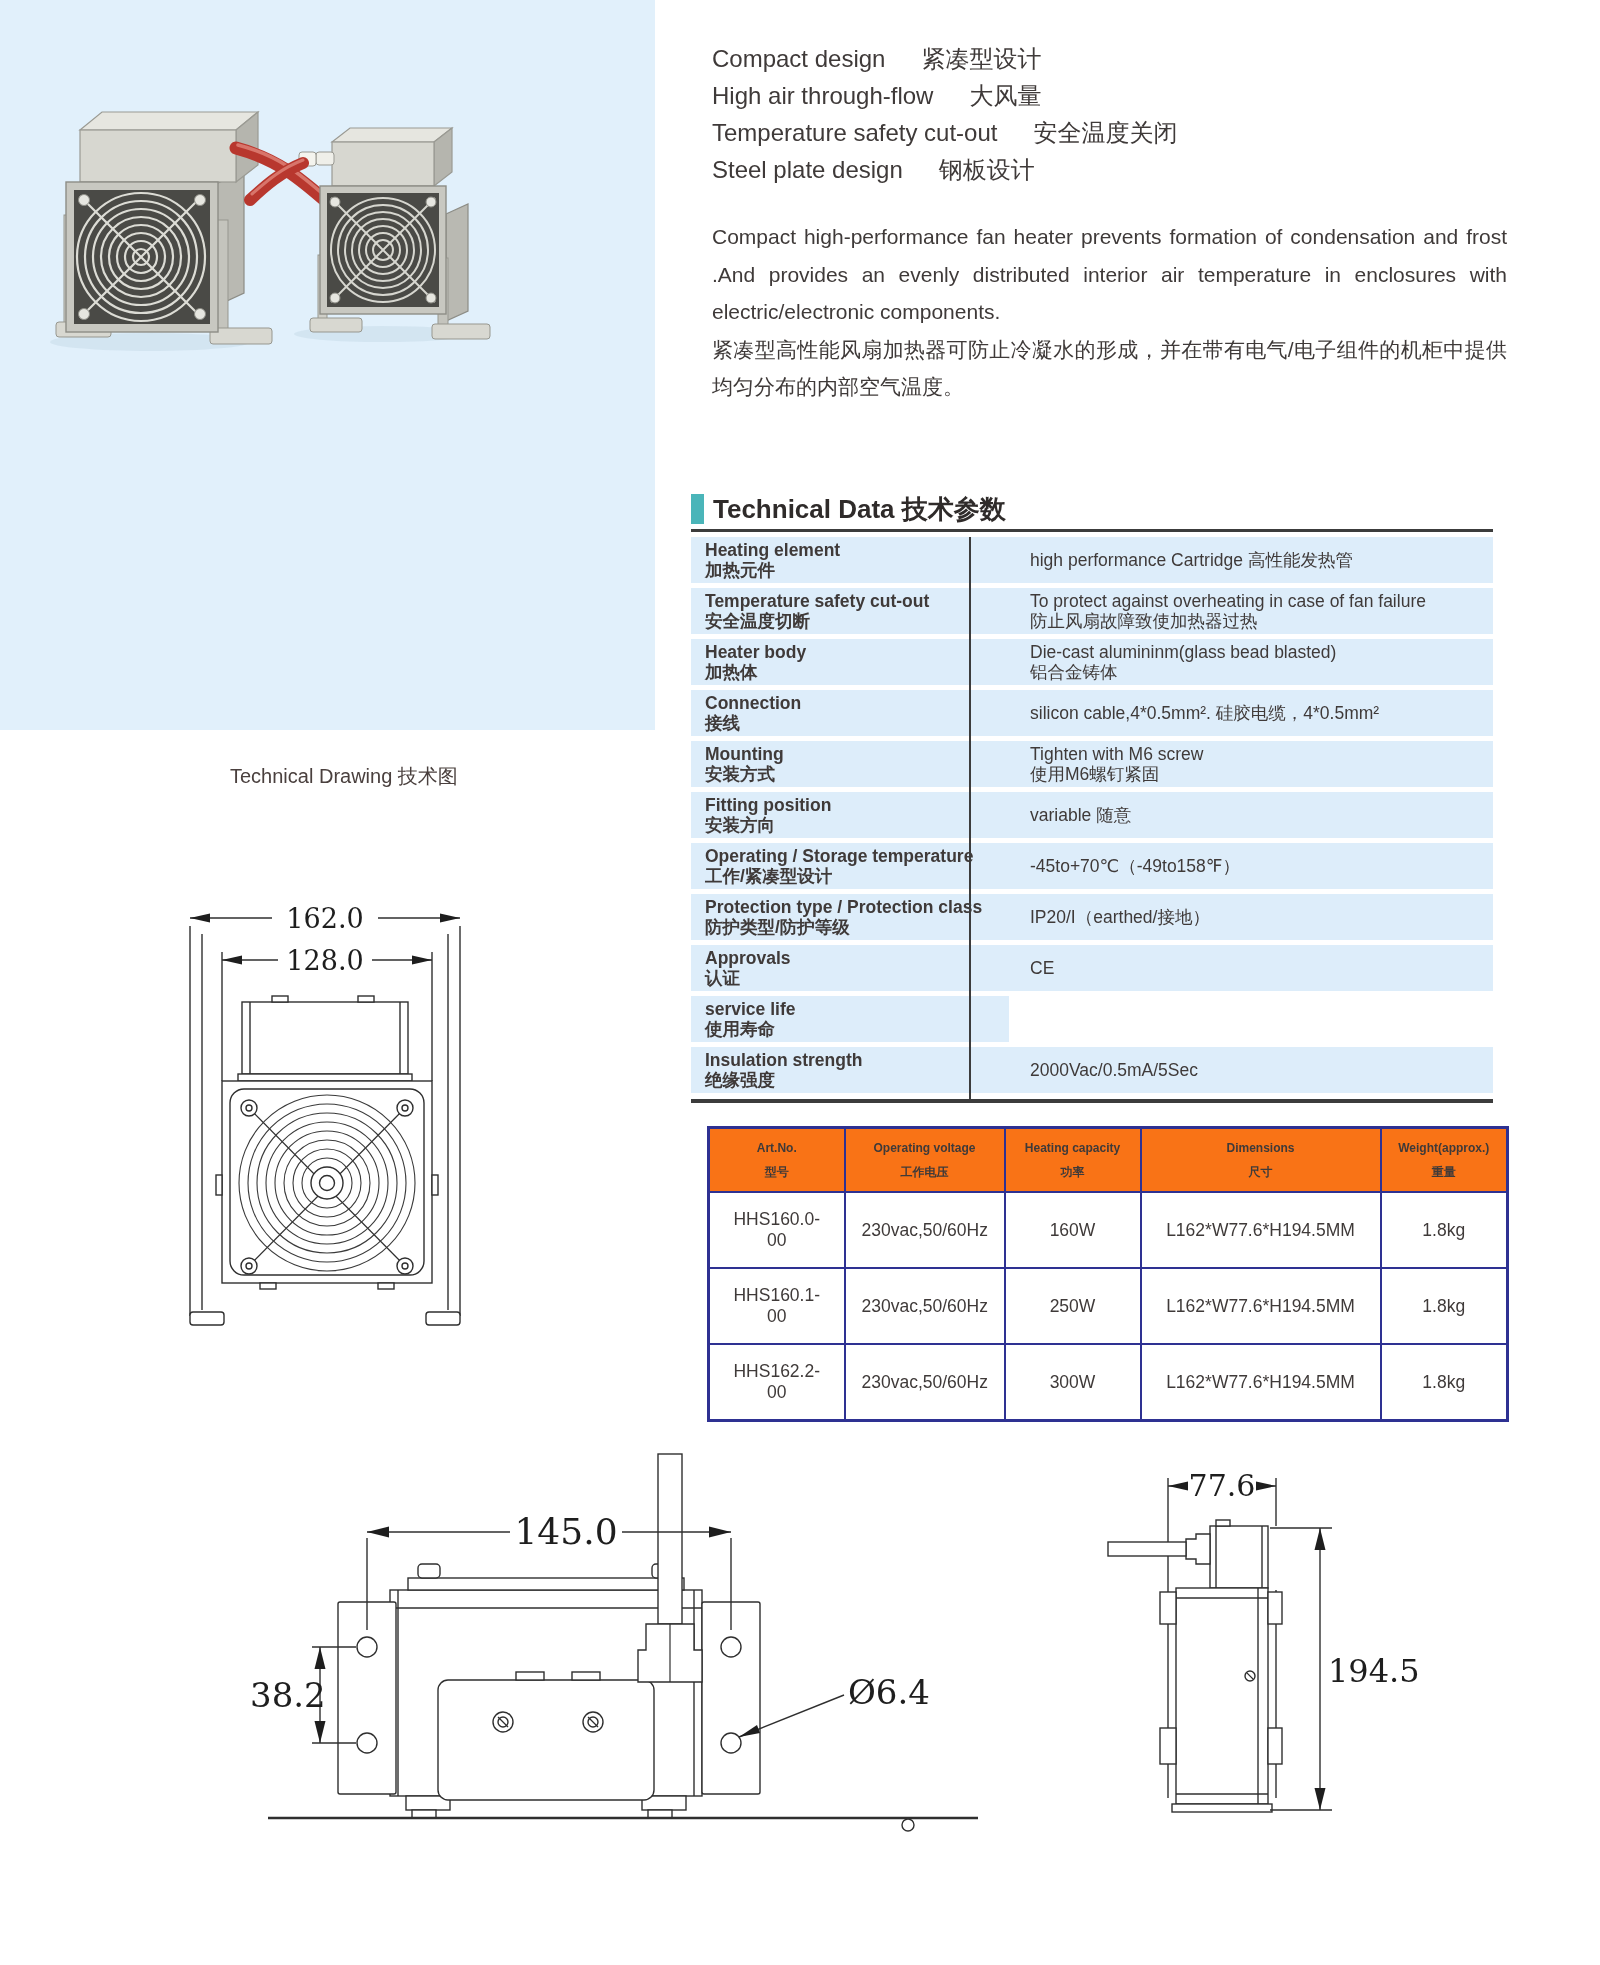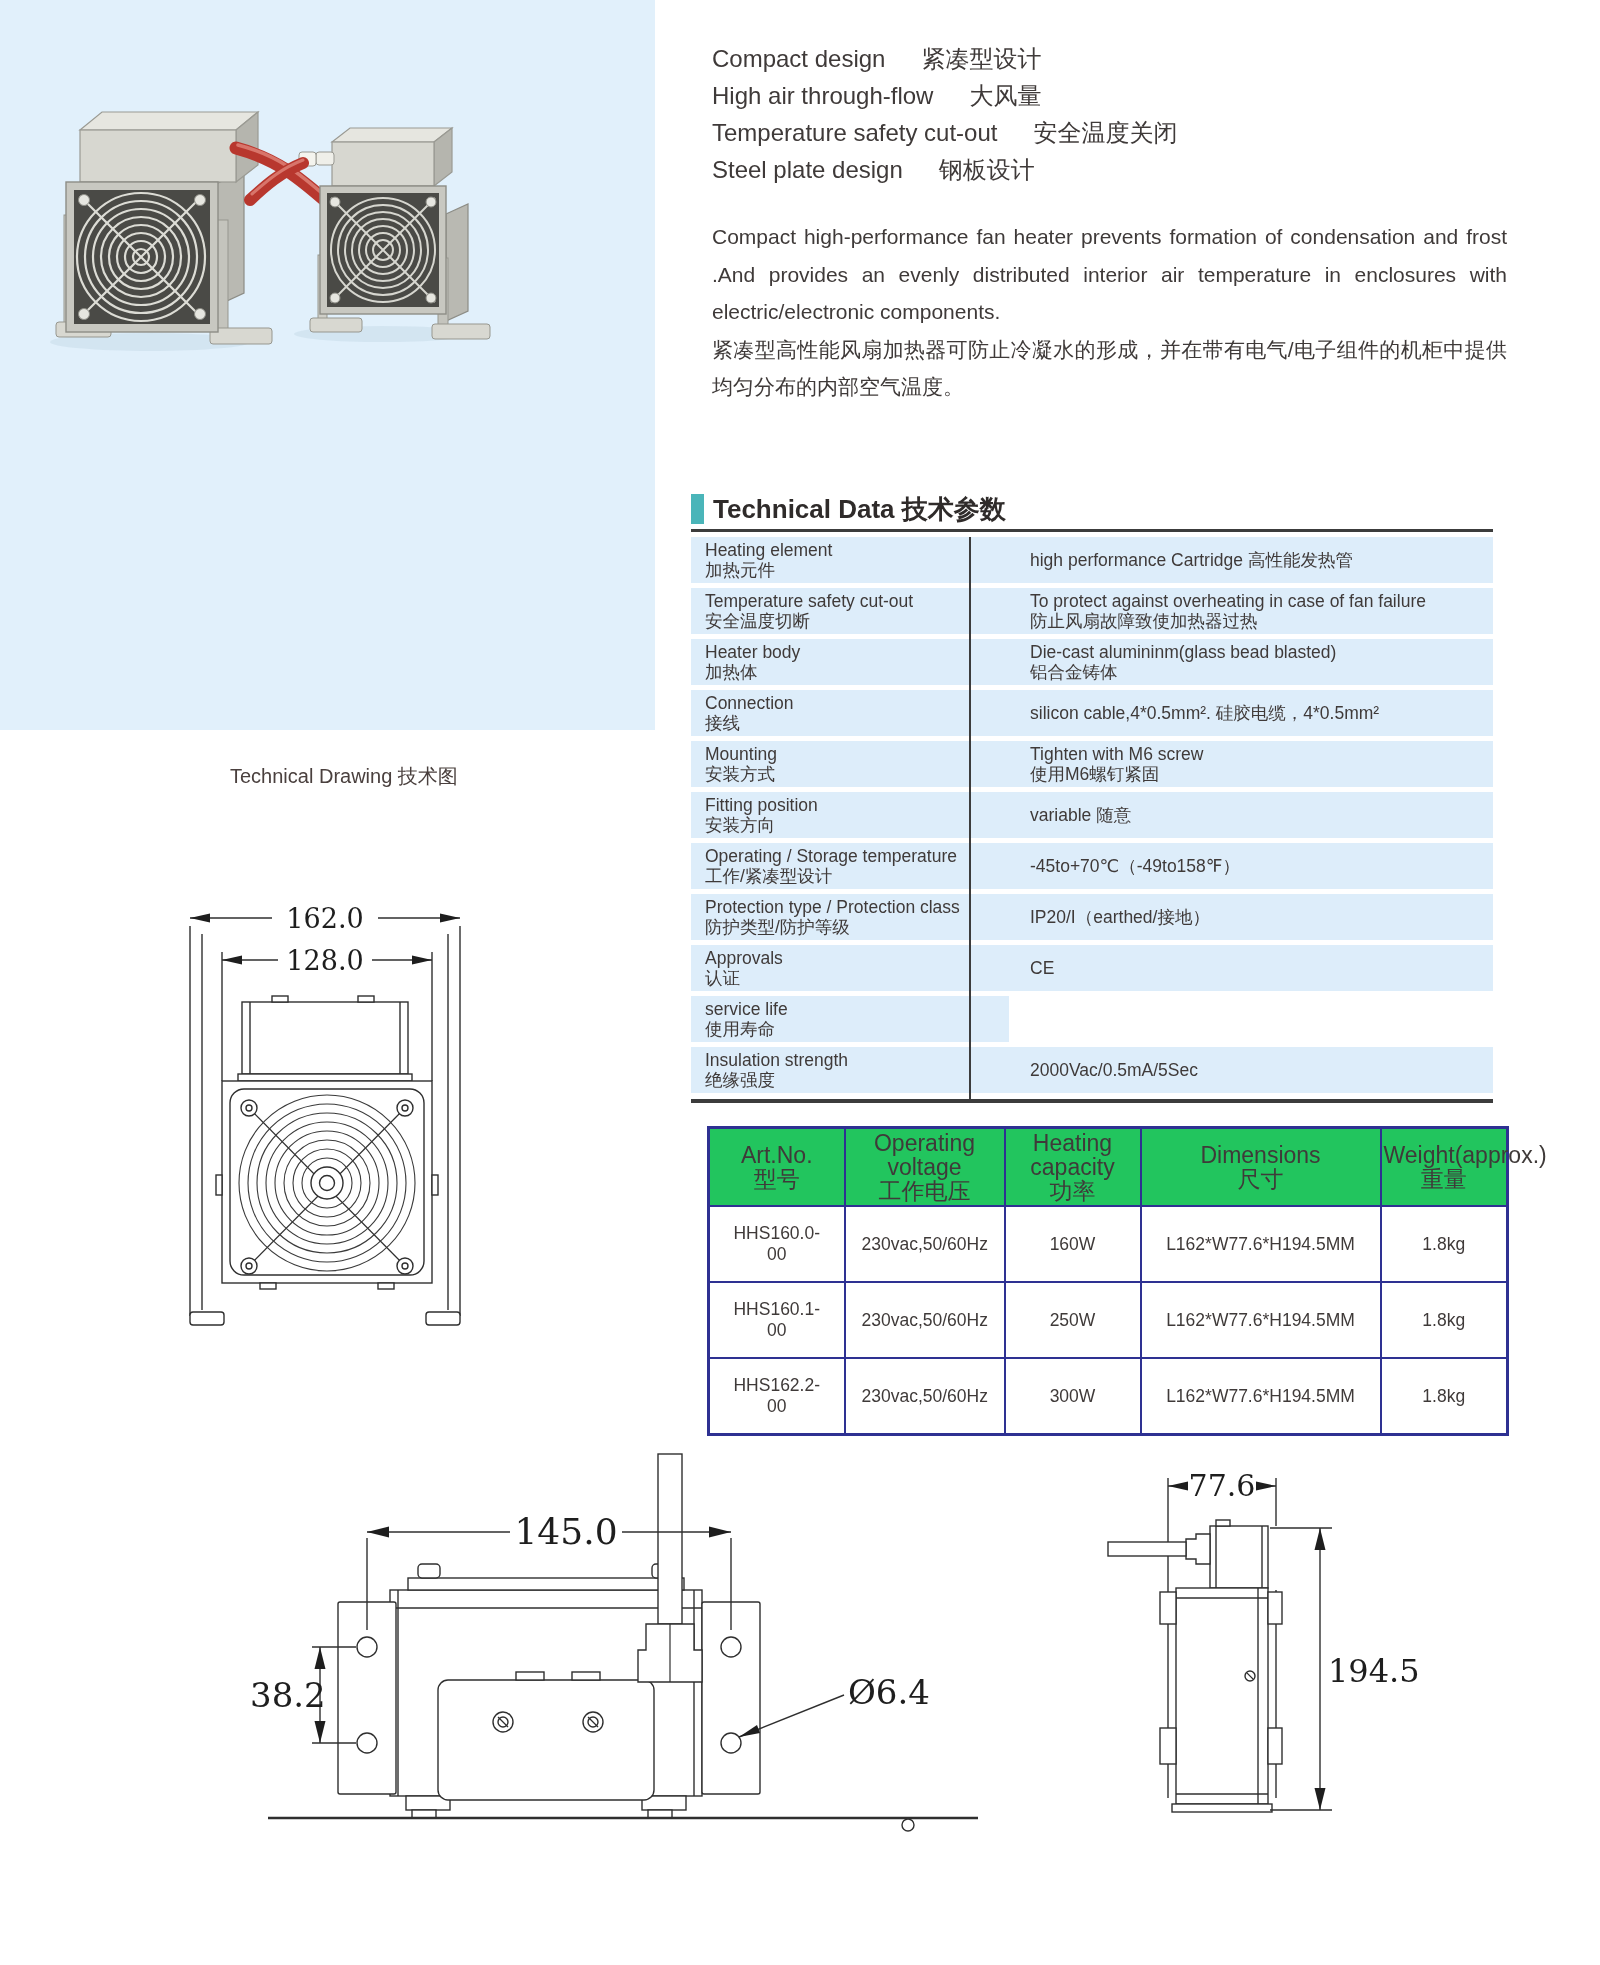--- a/index.html
+++ b/index.html
@@ -22,36 +22,36 @@
 
   
   #tech-section{left:691px;top:492px;width:802px;}
   .tech-header{display:flex;align-items:center;height:34px;border-bottom:3px solid #3c3c3c;padding-bottom:3px;}
   .teal-bar{width:13px;height:30px;background:#4ab5b9;margin-right:9px;}
   .tech-title{font-size:26px;font-weight:bold;color:#2f2b2a;}
   .tt-rows{position:relative;margin-top:5px;border-bottom:4px solid #3c3c3c;padding-bottom:1px;}
   .tt-row{display:flex;margin-bottom:5px;}
   .tt-row:last-child{margin-bottom:4px;}
   .tt-left{width:318px;background:#ddedfa;display:flex;flex-direction:column;justify-content:center;
-           padding:3px 6px 3px 14px;box-sizing:border-box;min-height:41px;}
+           padding:3px 6px 3px 14px;box-sizing:border-box;min-height:41px;font-weight:bold;}
   .tt-right{flex:1;background:#ddedfa;display:flex;flex-direction:column;justify-content:center;
             padding:3px 6px 3px 21px;box-sizing:border-box;min-height:41px;}
   .tt-left span,.tt-right span{display:block;font-size:17.5px;line-height:20px;}
   .tt-divider{position:absolute;left:278px;top:0;bottom:0;width:2px;background:#3c3c3c;}
 
   
   #drawing-label{left:230px;top:763px;font-size:20px;color:#4a403e;}
 
   
   #product-table{left:707px;top:1126px;}
   #product-table table{border-collapse:collapse;table-layout:fixed;width:799px;
                        font-family:"Liberation Sans","DejaVu Sans",sans-serif;color:#3f3a39;}
   #product-table th,#product-table td{border:2px solid #2e3192;text-align:center;vertical-align:middle;}
   #product-table table{border:3px solid #2e3192;}
-  #product-table th{background:#22c55e;font-weight:normal;height:58px;font-size:23px;line-height:24px;padding:2px;}
+  #product-table th{background:#f97316;font-weight:bold;height:58px;font-size:12px;line-height:24px;padding:2px;}
   #product-table td{background:#ffffff;height:33px;font-size:17.5px;padding:16px;}
 
   
   svg{display:block;}
   .draw-stroke{stroke:#2f2f2f;stroke-width:1.4;fill:none;}
   .draw-fillw{stroke:#2f2f2f;stroke-width:1.4;fill:#ffffff;}
   .dim{font-family:"DejaVu Serif","Liberation Serif",serif;fill:#1e1e1e;}
   .arrow{fill:#1e1e1e;stroke:none;}
 </style>
 </head>

